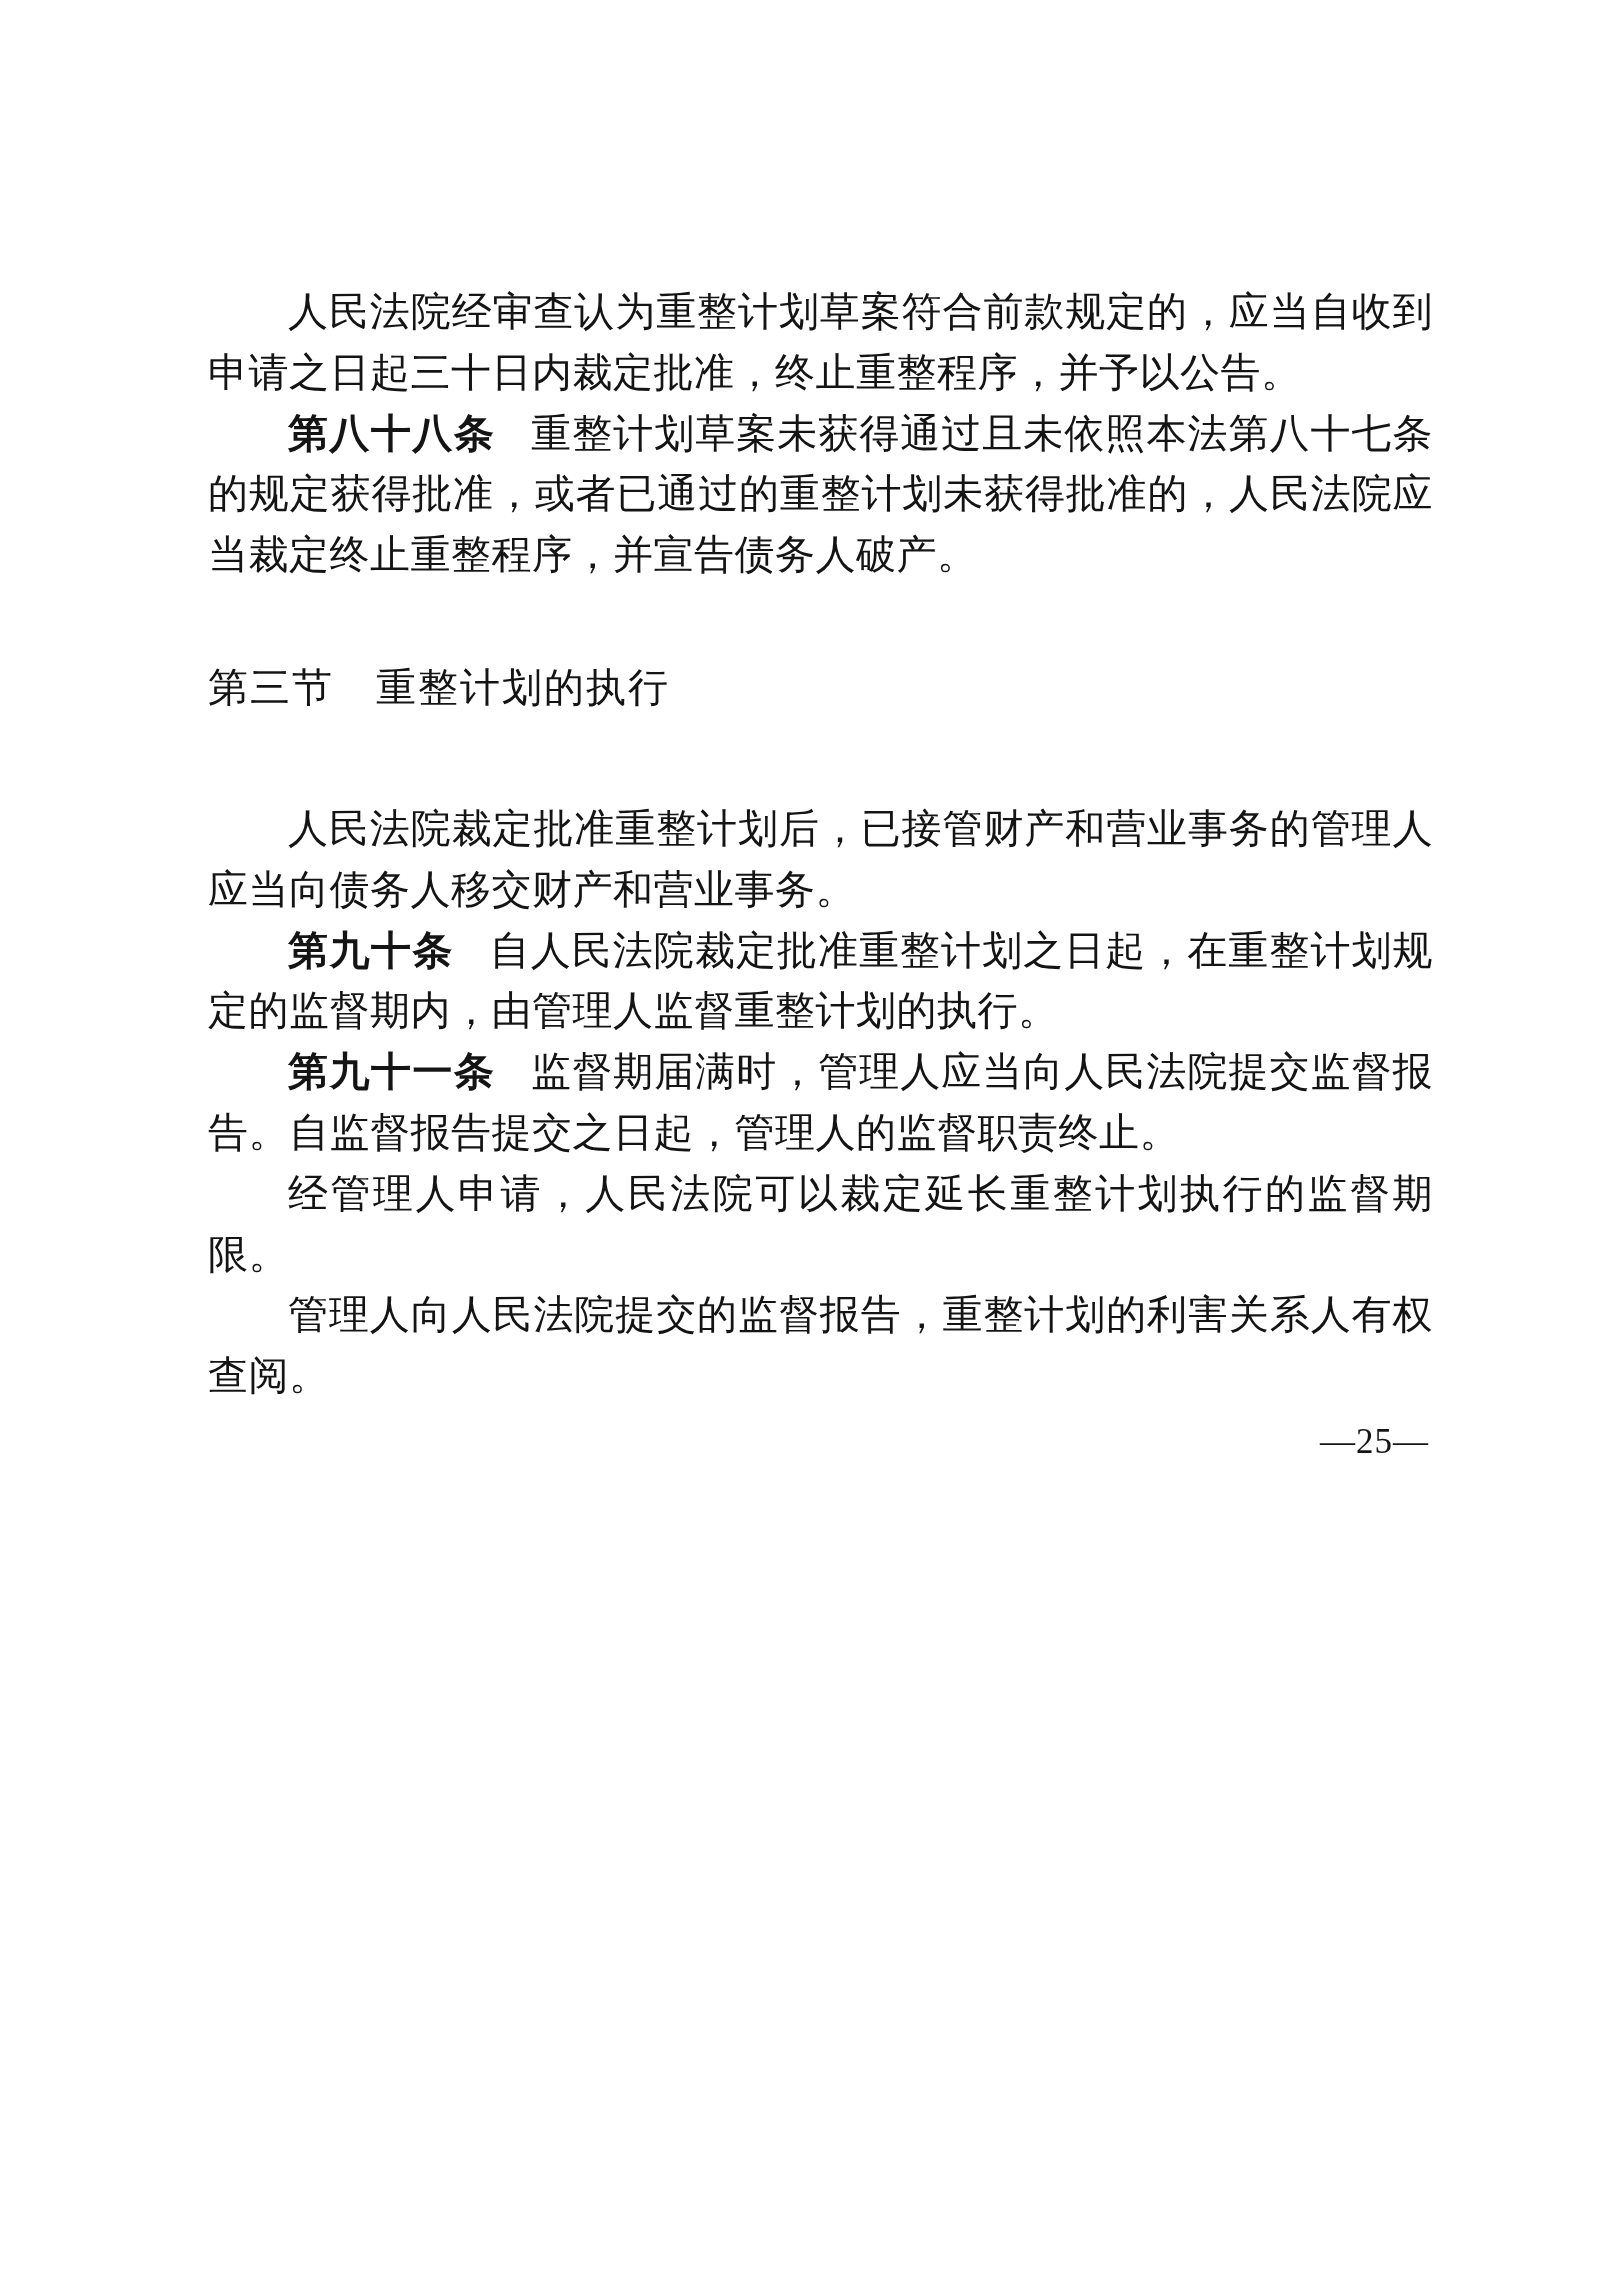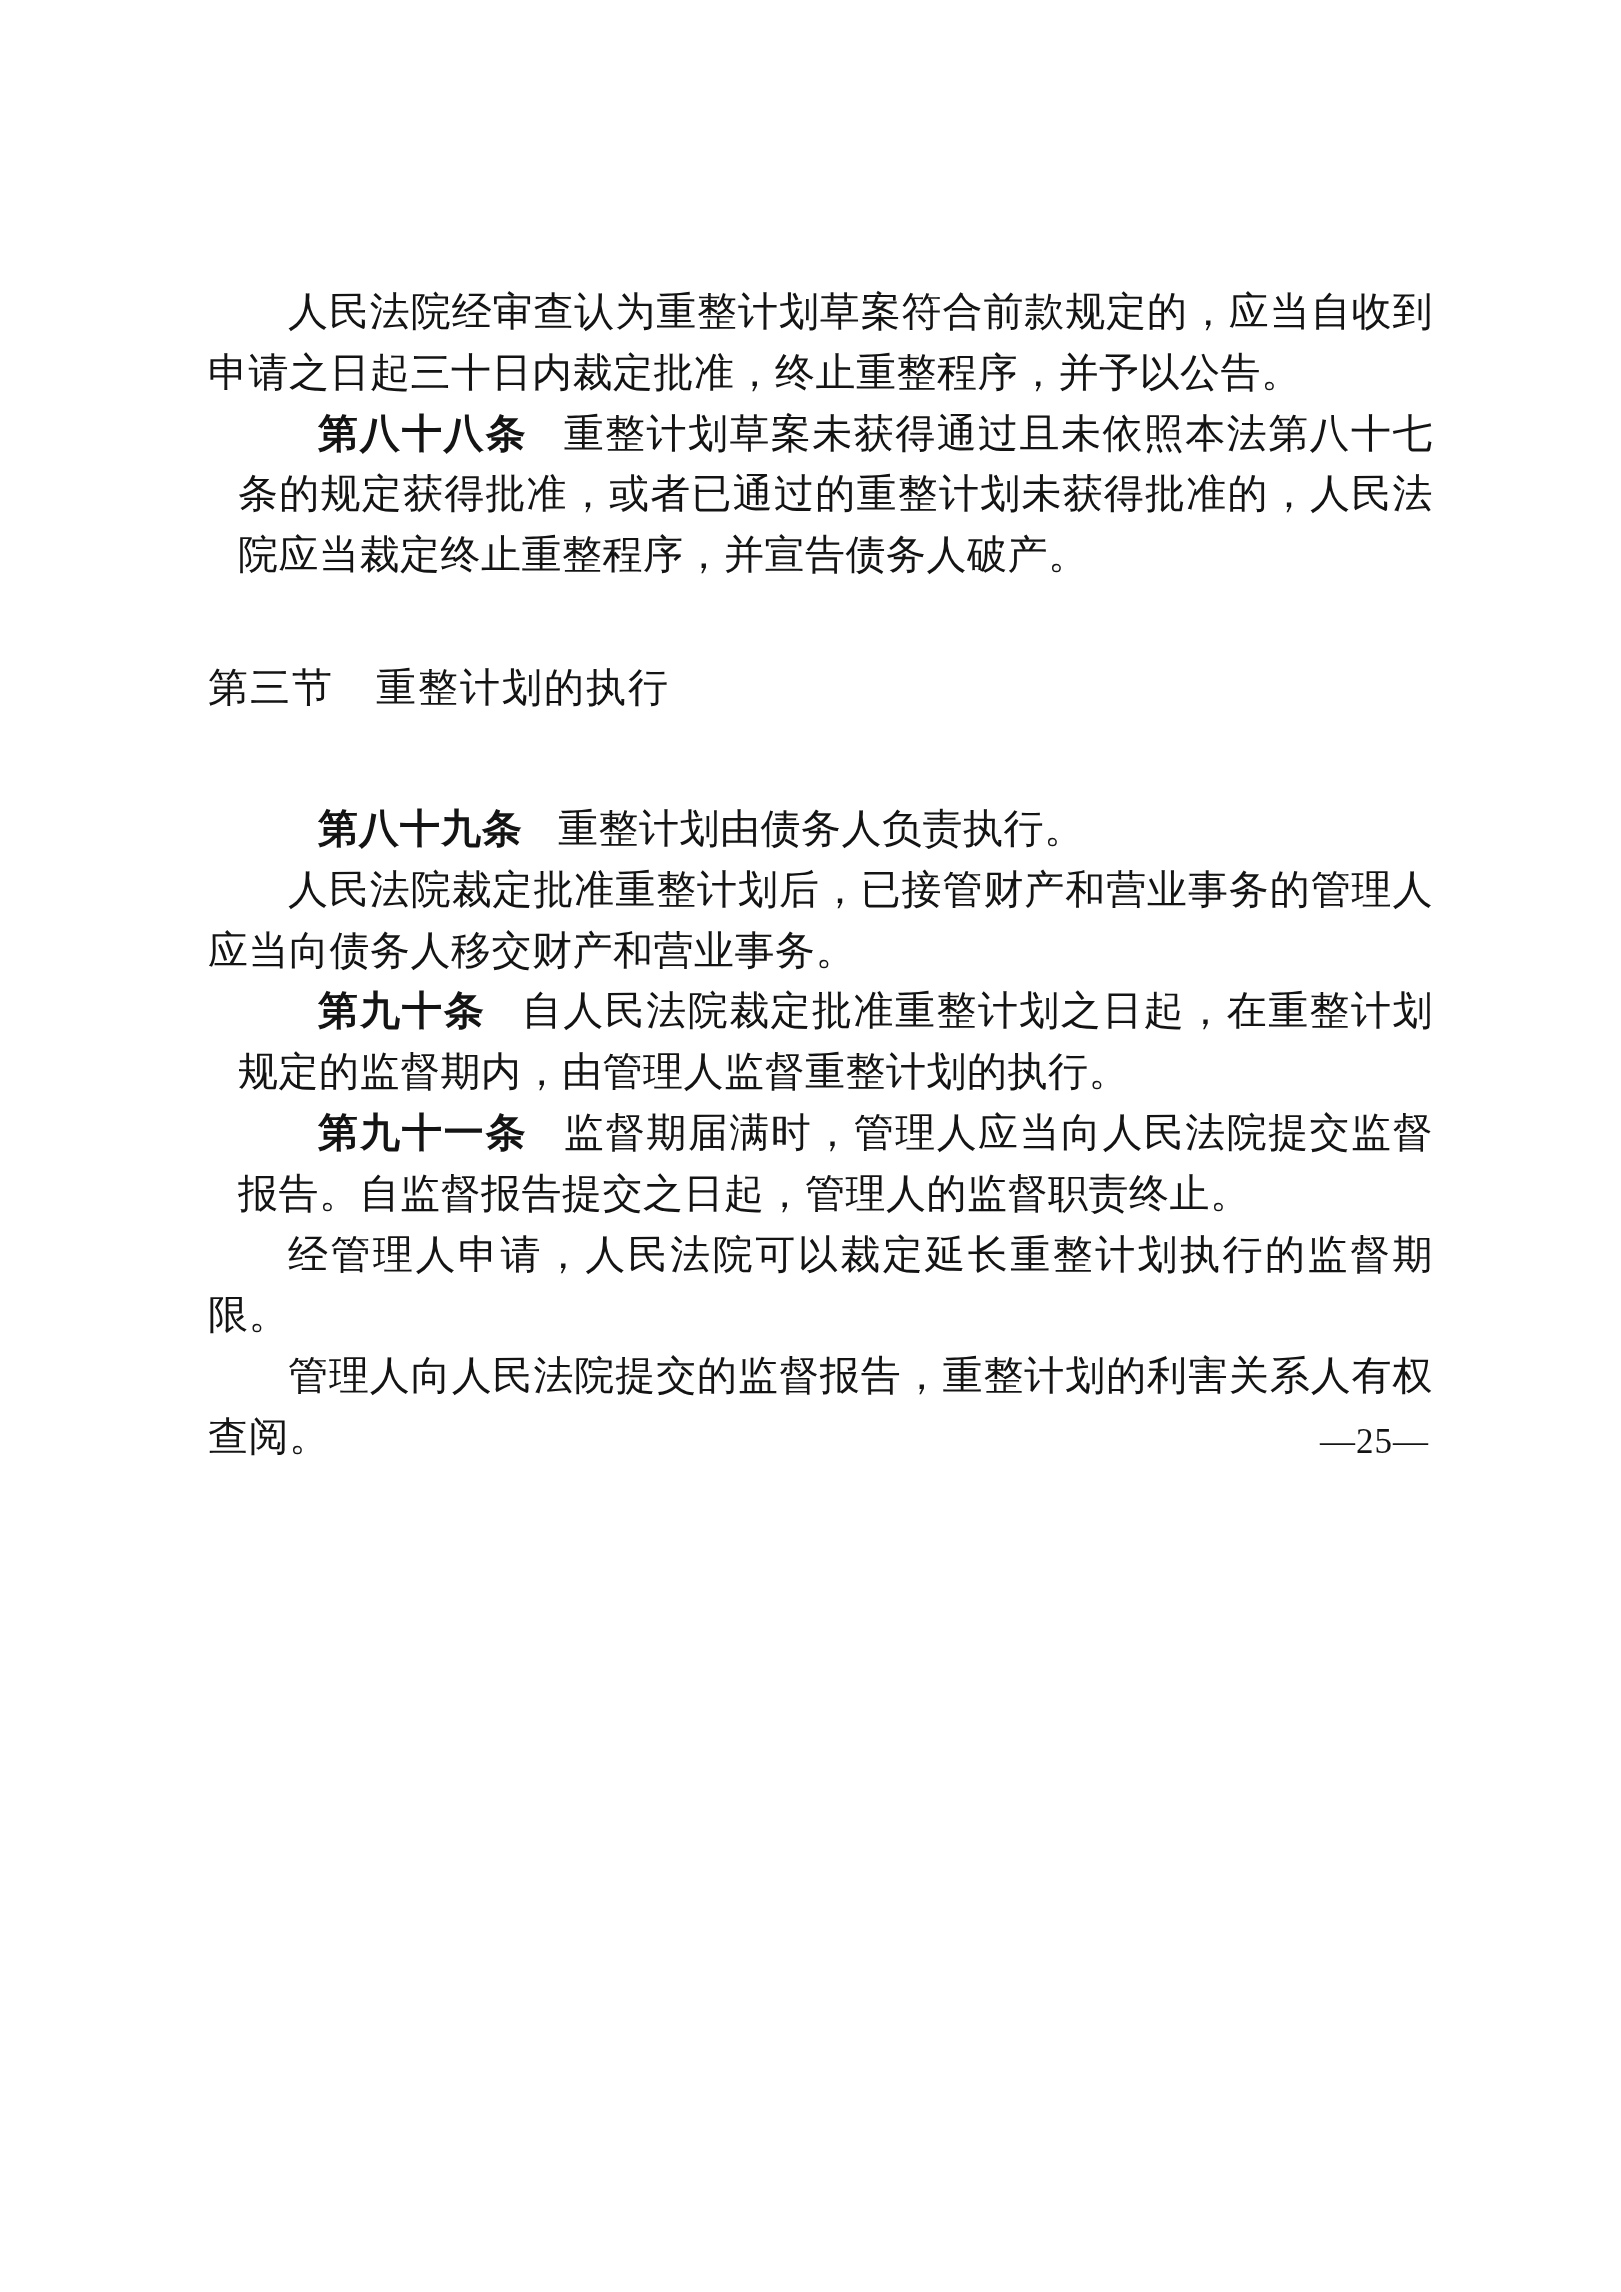--- a/index.html
+++ b/index.html
@@ -30,21 +30,20 @@
     letter-spacing: 0.5px;
     text-align: justify;
     text-justify: inter-ideograph;
     color: #141414;
   }
   p.body {
     text-indent: 80px;
   }
   p.article {
     text-indent: 80px;
-    margin-left: 30px;
   }
   .artnum {
     font-weight: bold;
     letter-spacing: 1px;
   }
   .gap {
     display: inline-block;
     width: 35px;
   }
   h2.section-title {
@@ -73,21 +72,20 @@
   <div class="content">
 
     <p class="body">人民法院经审查认为重整计划草案符合前款规定的，应当自收到申请之日起三十日内裁定批准，终止重整程序，并予以公告。</p>
 
     <p class="article"><span class="artnum">第八十八条</span><span class="gap"></span><span>重整计划草案未获得通过且未依照本法第八十七条的规定获得批准，或者已通过的重整计划未获得批准的，人民法院应当裁定终止重整程序，并宣告债务人破产。</span></p>
 
     <div class="spacer-before-title"></div>
     <h2 class="section-title">第三节　重整计划的执行</h2>
     <div class="spacer-after-title"></div>
 
-    <p class="article"><span class="artnum">第八十九条</span><span class="gap"></span><span>重整计划由债务人负责执行。</span></p>
 
     <p class="body">人民法院裁定批准重整计划后，已接管财产和营业事务的管理人应当向债务人移交财产和营业事务。</p>
 
     <p class="article"><span class="artnum">第九十条</span><span class="gap"></span><span>自人民法院裁定批准重整计划之日起，在重整计划规定的监督期内，由管理人监督重整计划的执行。</span></p>
 
 
     <p class="article"><span class="artnum">第九十一条</span><span class="gap"></span><span>监督期届满时，管理人应当向人民法院提交监督报告。自监督报告提交之日起，管理人的监督职责终止。</span></p>
 
     <p class="body">经管理人申请，人民法院可以裁定延长重整计划执行的监督期限。</p>
 

